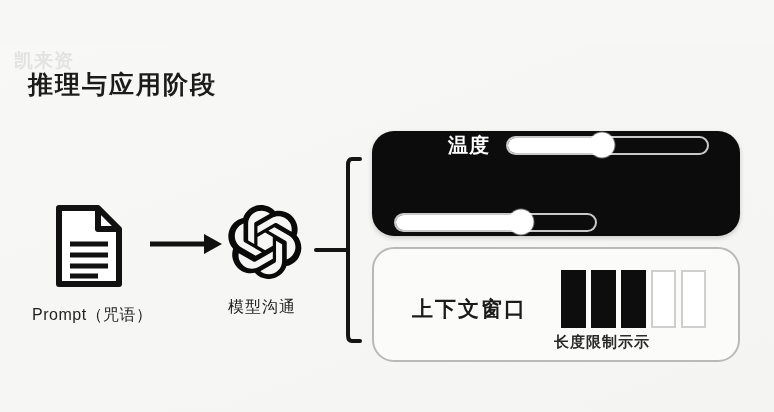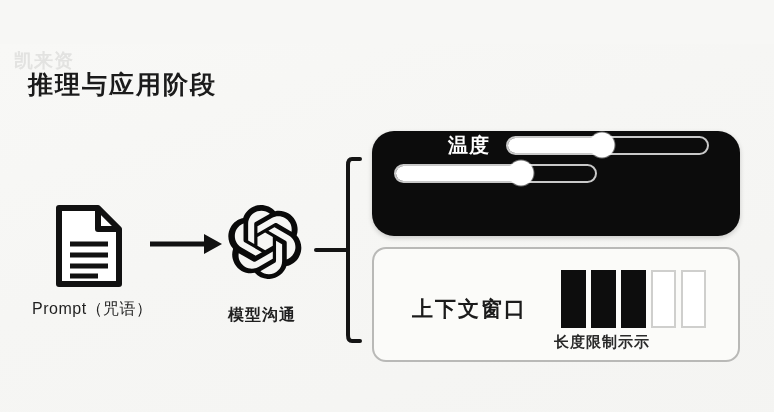--- a/index.html
+++ b/index.html
@@ -55,22 +55,22 @@
   }
   .doc-icon svg { display:block; width:70px; height:84px; }
 
   .node-label {
     position: absolute;
     font-size: 16px;
     color: #1f1f1f;
     white-space: nowrap;
     font-weight: 400;
   }
-  .label-prompt { left: 32px; top: 255px; letter-spacing:0.5px;text-align:center; }
-  .label-model  { left: 228px; top: 261px; letter-spacing:1px; font-weight:700;text-align:center;}
+  .label-prompt { left: 32px; top: 261px; letter-spacing:0.5px;text-align:center; }
+  .label-model  { left: 228px; top: 253px; letter-spacing:1px; font-weight:400;text-align:center;}
 
   
   .arrow {
     position: absolute;
     left: 150px;
     top: 188px;
     width: 72px;
     height: 24px;
   }
   .arrow svg{display:block;}
@@ -100,21 +100,21 @@
     position: absolute;
     left: 372px;
     top: 87px;
     width: 368px;
     height: 105px;
     background: #0c0c0c;
     border-radius: 22px;
     box-shadow: 0 2px 5px rgba(0,0,0,0.18);
     display: flex;
     flex-direction: column;
-    justify-content: flex-start;
+    justify-content: space-between;
     padding: 0 0 0 0;
     box-sizing: border-box;
   }
   .slider-row {
     display: flex;
     align-items: center;
     height: 28px;
     padding-left: 22px;
   }
   .slider-label {
@@ -156,21 +156,21 @@
 
   
   .panel-light {
     position: absolute;
     left: 372px;
     top: 203px;
     width: 368px;
     height: 115px;
     background: #fbfbf9;
     border: 2px solid #b9b9b7;
-    border-radius: 14px;
+    border-radius: 22px;
     box-sizing: border-box;
   }
   .ctx-label {
     position: absolute;
     left: 38px;
     top: 46px;
     font-size: 21px;
     font-weight: 700;
     color: #1b1b1b;
     letter-spacing: 2px;

